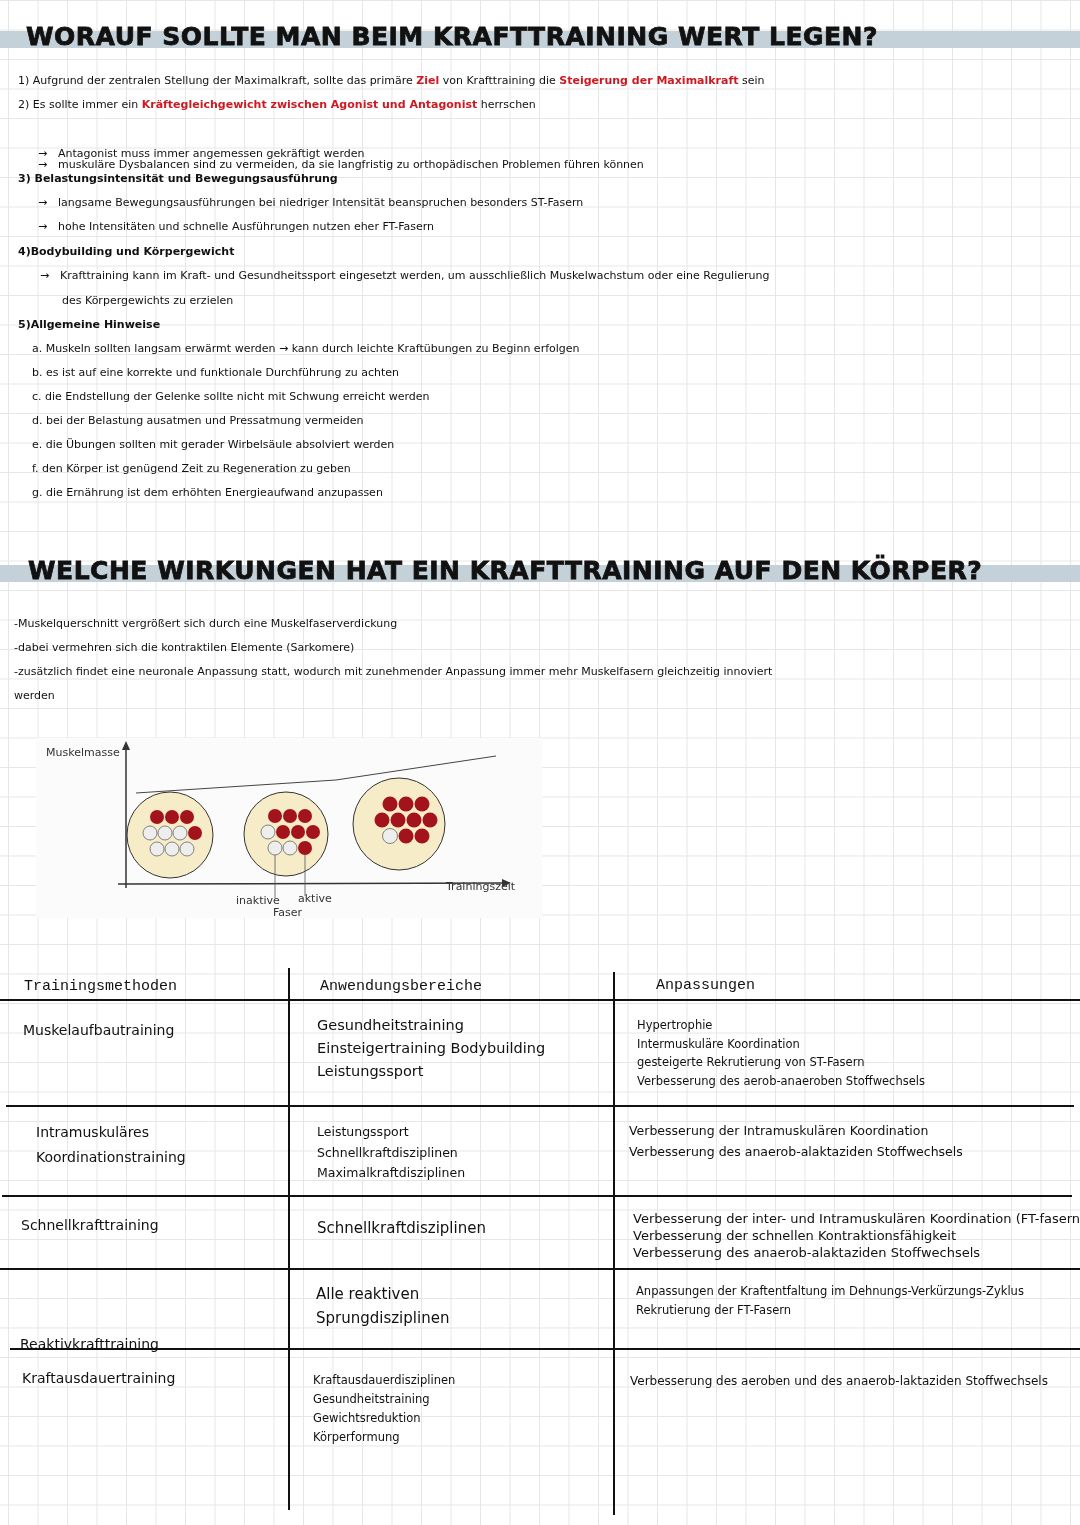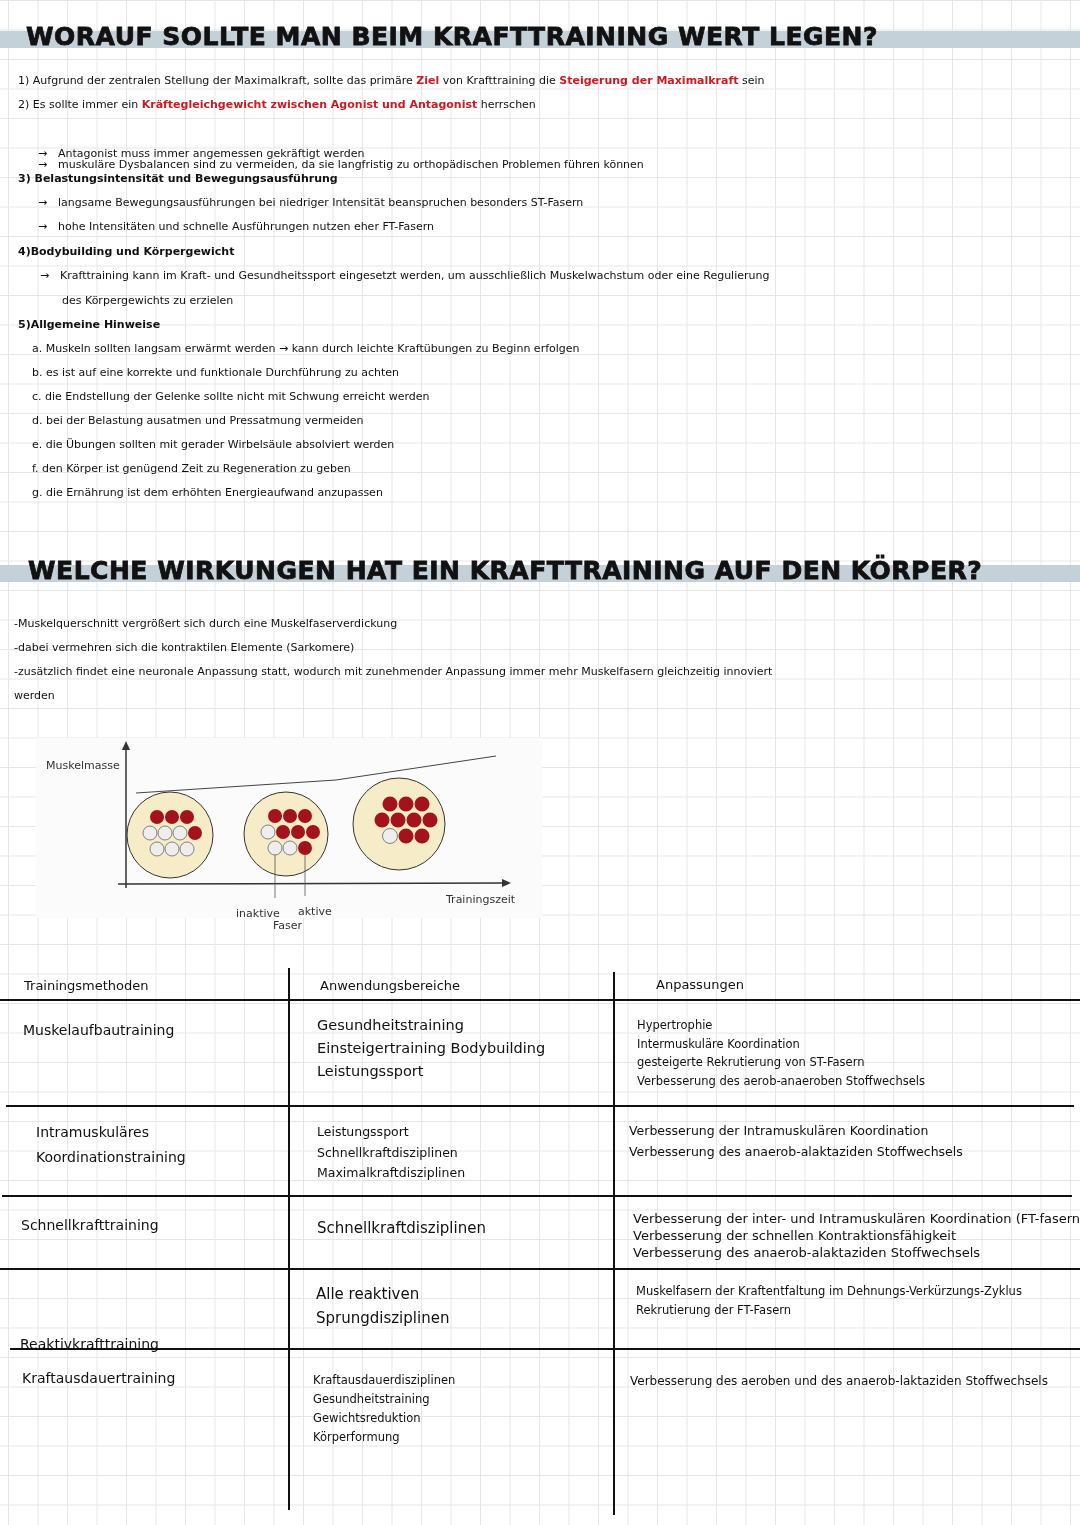--- a/index.html
+++ b/index.html
@@ -39,30 +39,30 @@
   }
   .bold { font-weight: bold; }
   .red { color: #cc1a22; font-weight: bold; }
   .arrow { display: inline-block; width: 20px; }
 
   
   .figure {
     position: absolute; left: 36px; top: 738px; width: 506px; height: 180px;
     background: #fbfbfb;
   }
-  .fig-label { position: absolute; font-size: 11px; color: #333; white-space: nowrap; margin-top: 13px; }
+  .fig-label { position: absolute; font-size: 11px; color: #333; white-space: nowrap; }
 
   
   .tbl-line { position: absolute; background: #111; }
   .cell {
     position: absolute;
     white-space: nowrap;
     color: #111;
   }
-  .cell-head { font-size: 13px; }
+  .cell-head { font-size: 15px; font-family: Liberation Mono, monospace; }
   .cell-method { font-size: 14px; line-height: 25px; }
   .cell-list div { white-space: nowrap; }
 </style>
 </head>
 <body>
 
 <div class="heading-band" style="top:31px;"></div>
 <h1 class="heading" style="left:26px; top:22px;">WORAUF SOLLTE MAN BEiM KRAFTTRAiNiNG WERT LEGEN?</h1>
 
 <div class="line" style="left:18px; top:71px;">
@@ -226,21 +226,21 @@
 </div>
 
 <div class="cell cell-method" style="left:20px; top:1332px;">
   <div>Reaktivkrafttraining</div>
 </div>
 <div class="cell cell-list" style="left:316px; top:1282px; font-size:15px; line-height:24px;">
   <div>Alle reaktiven</div>
   <div>Sprungdisziplinen</div>
 </div>
 <div class="cell cell-list" style="left:636px; top:1282px; font-size:11.5px; line-height:18.5px;">
-  <div>Muskelfasern der Kraftentfaltung im Dehnungs-Verkürzungs-Zyklus</div>
+  <div>Anpassungen der Kraftentfaltung im Dehnungs-Verkürzungs-Zyklus</div>
   <div>Rekrutierung der FT-Fasern</div>
 </div>
 
 <div class="cell cell-method" style="left:22px; top:1366px;">
   <div>Kraftausdauertraining</div>
 </div>
 <div class="cell cell-list" style="left:313px; top:1371px; font-size:11.5px; line-height:19px;">
   <div>Kraftausdauerdisziplinen</div>
   <div>Gesundheitstraining</div>
   <div>Gewichtsreduktion</div>

